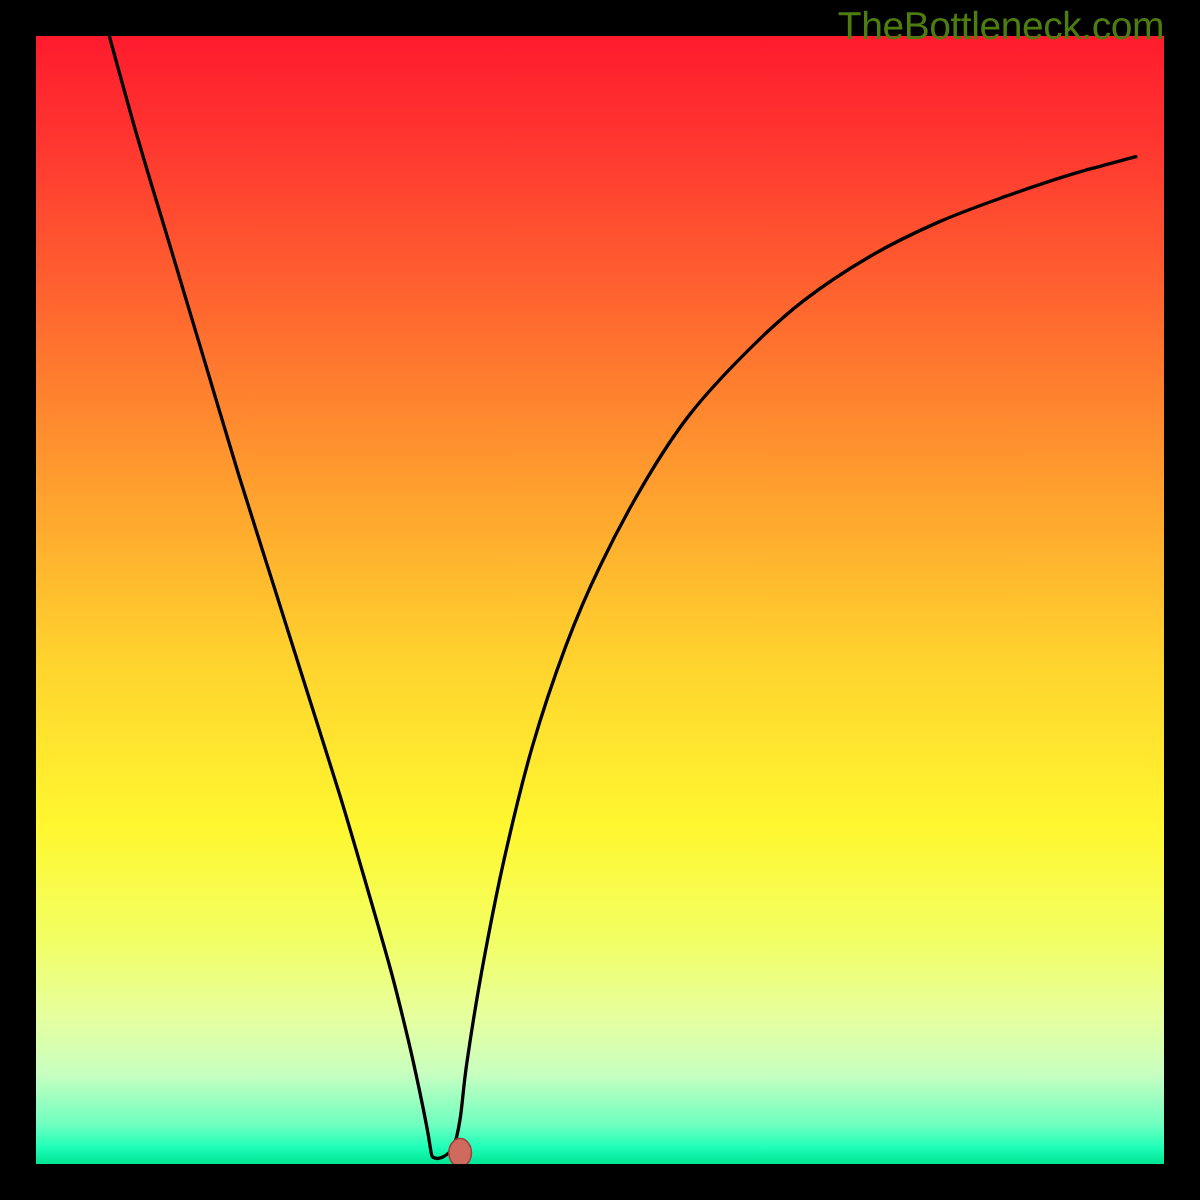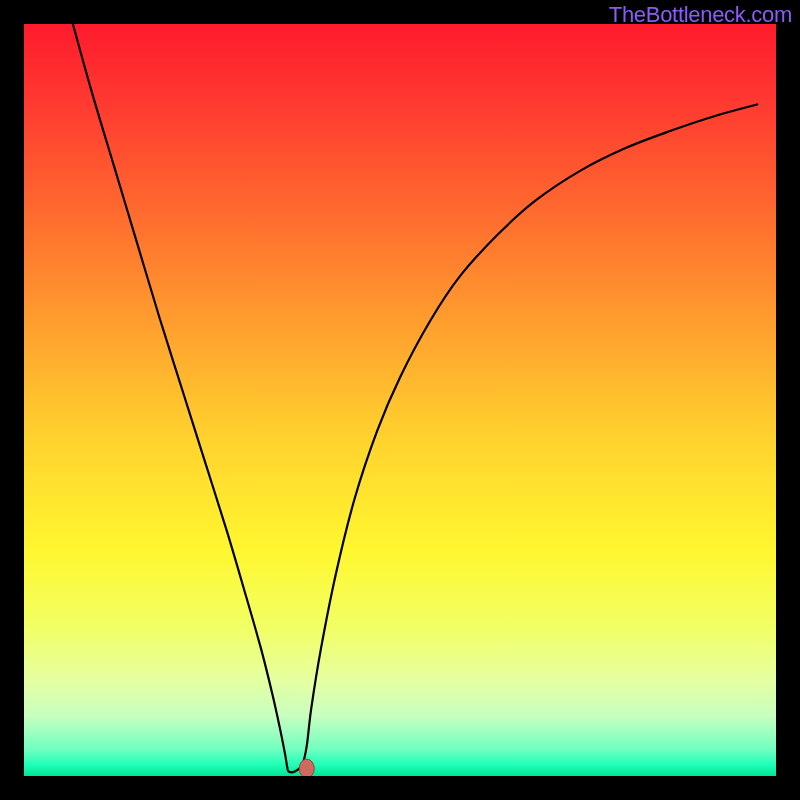--- a/index.html
+++ b/index.html
@@ -12,23 +12,23 @@
     font-family: Arial, Helvetica, sans-serif;
   }
   .container {
     position: relative;
     width: 800px;
     height: 800px;
   }
   .watermark {
     position: absolute;
     top: 2px;
-    right: 8px;
-    color: #8b5cf6;
-    font-size: 22px;
+    right: 24px;
+    color: #4d7c0f;
+    font-size: 26px;
     font-weight: 400;
     letter-spacing: -0.3px;
     z-index: 10;
     user-select: none;
   }
   svg {
     display: block;
   }
 </style>
 </head>

